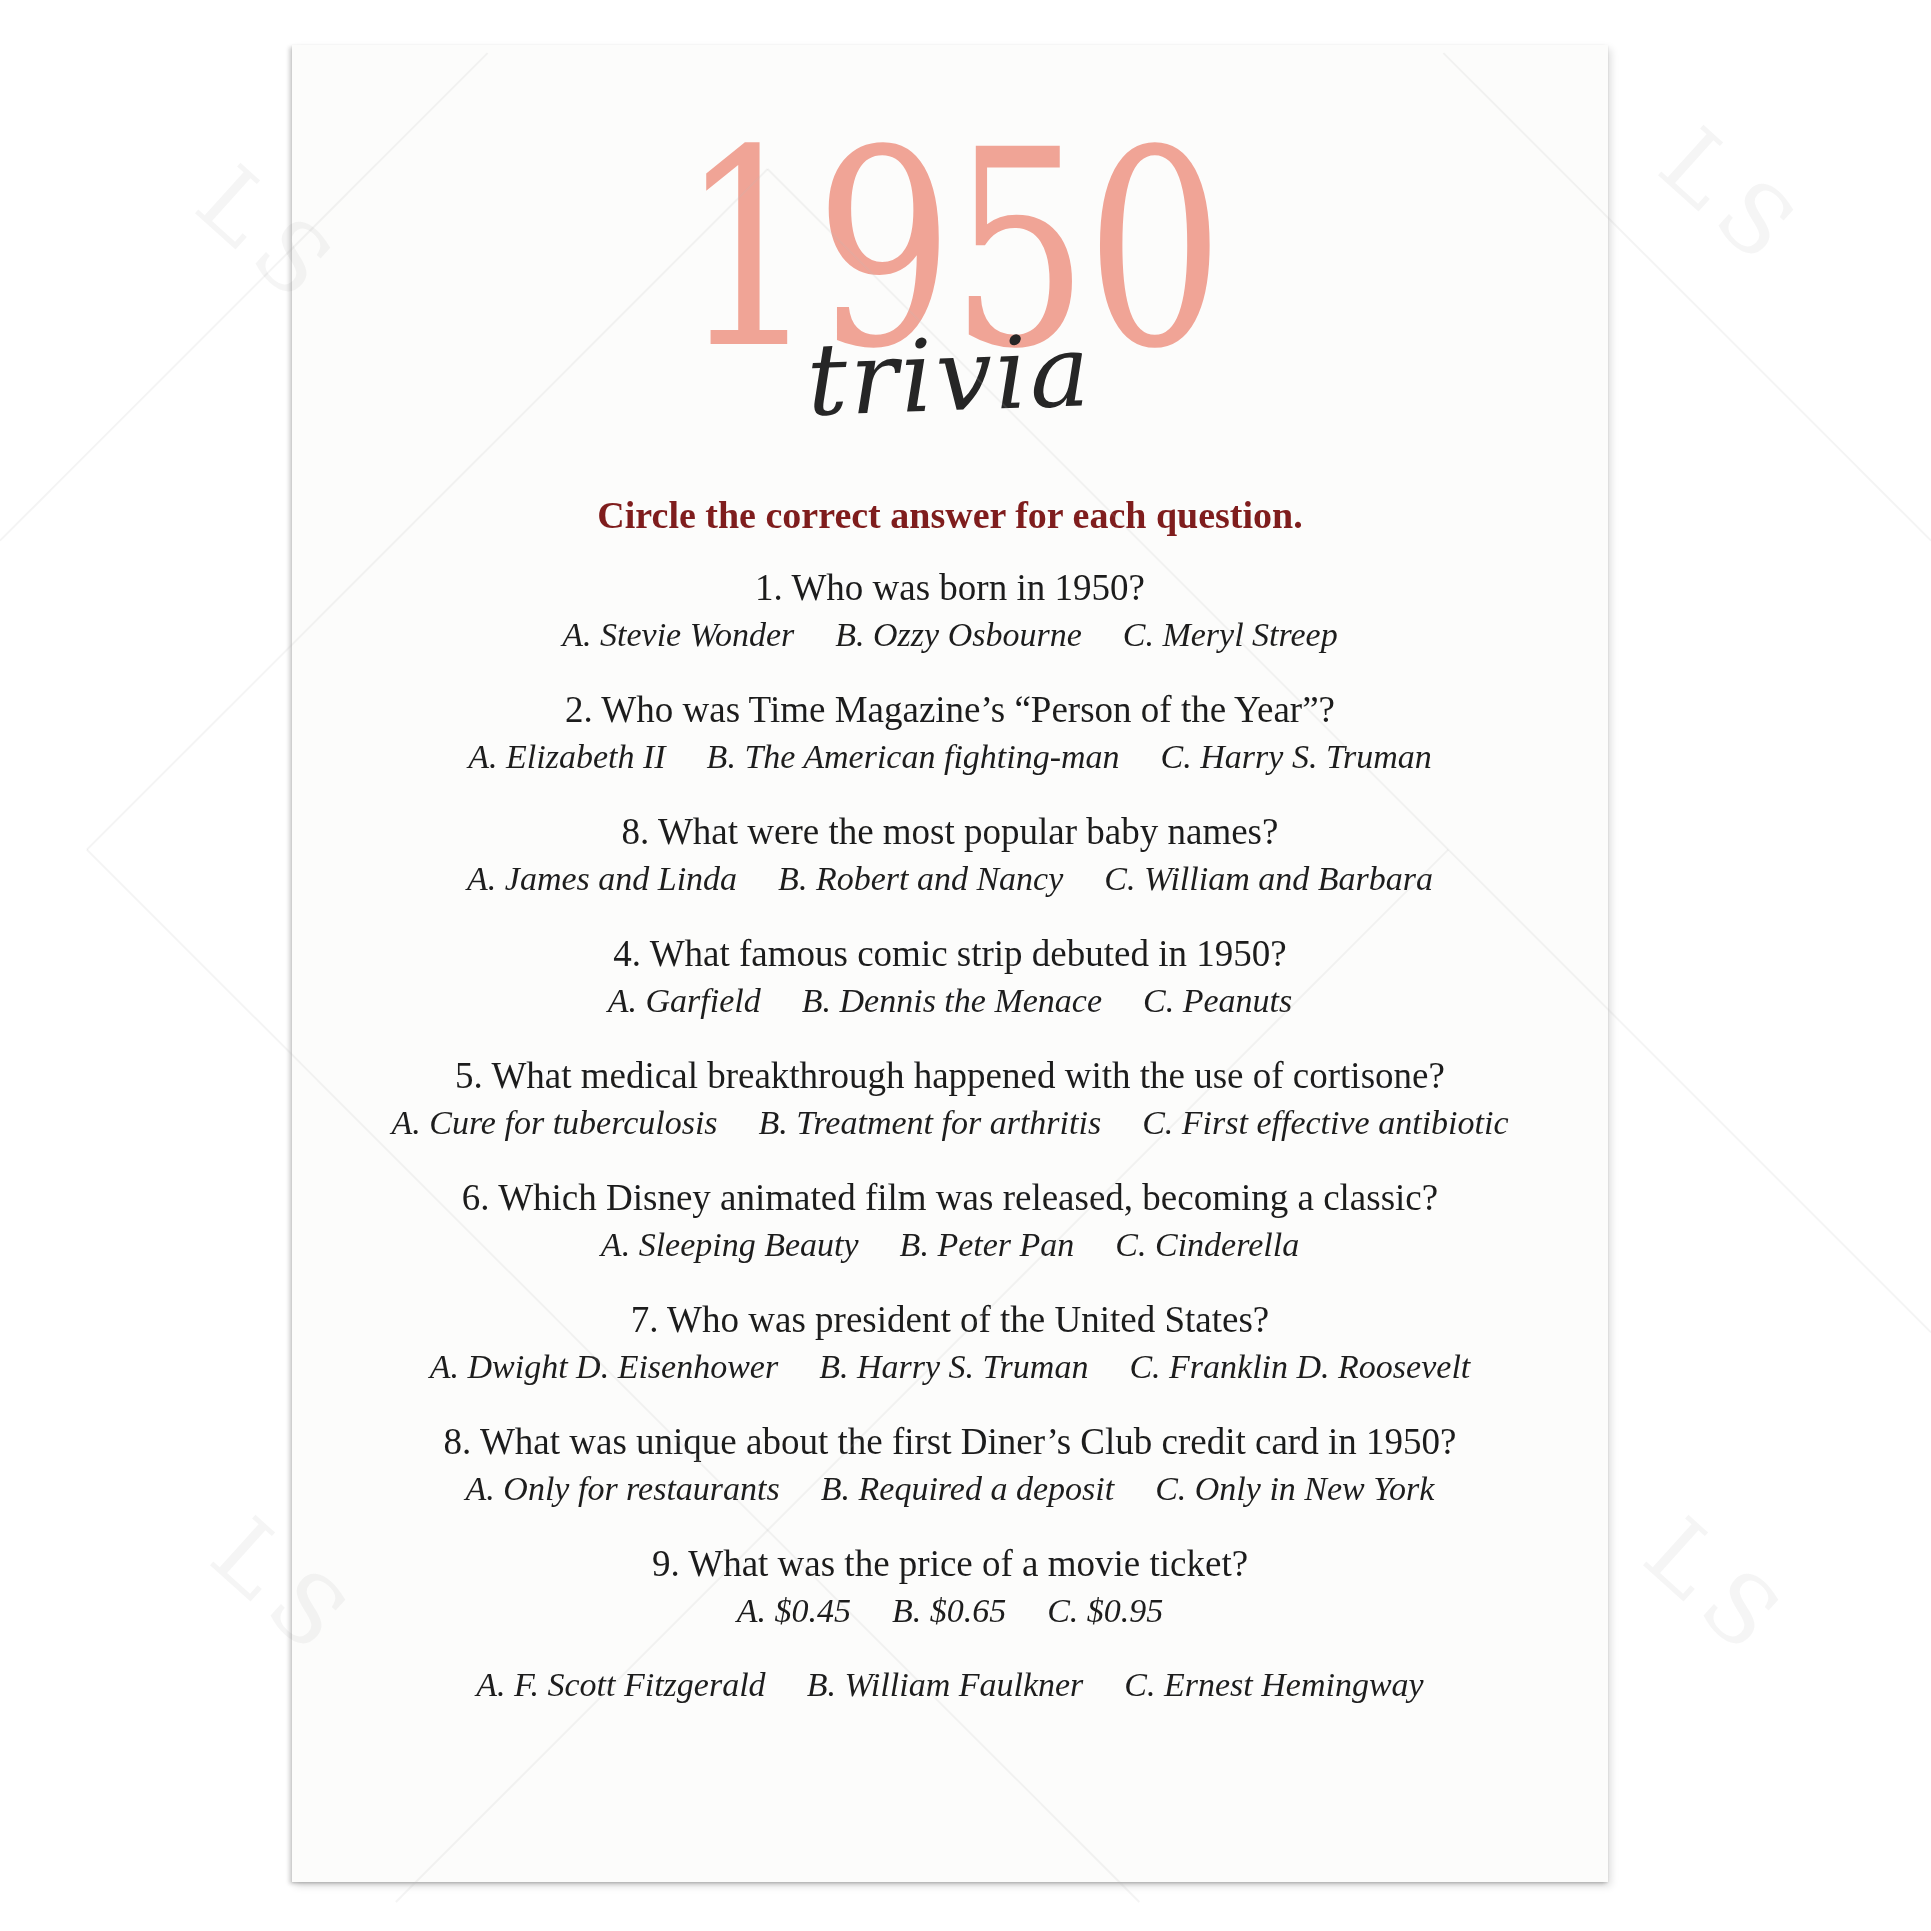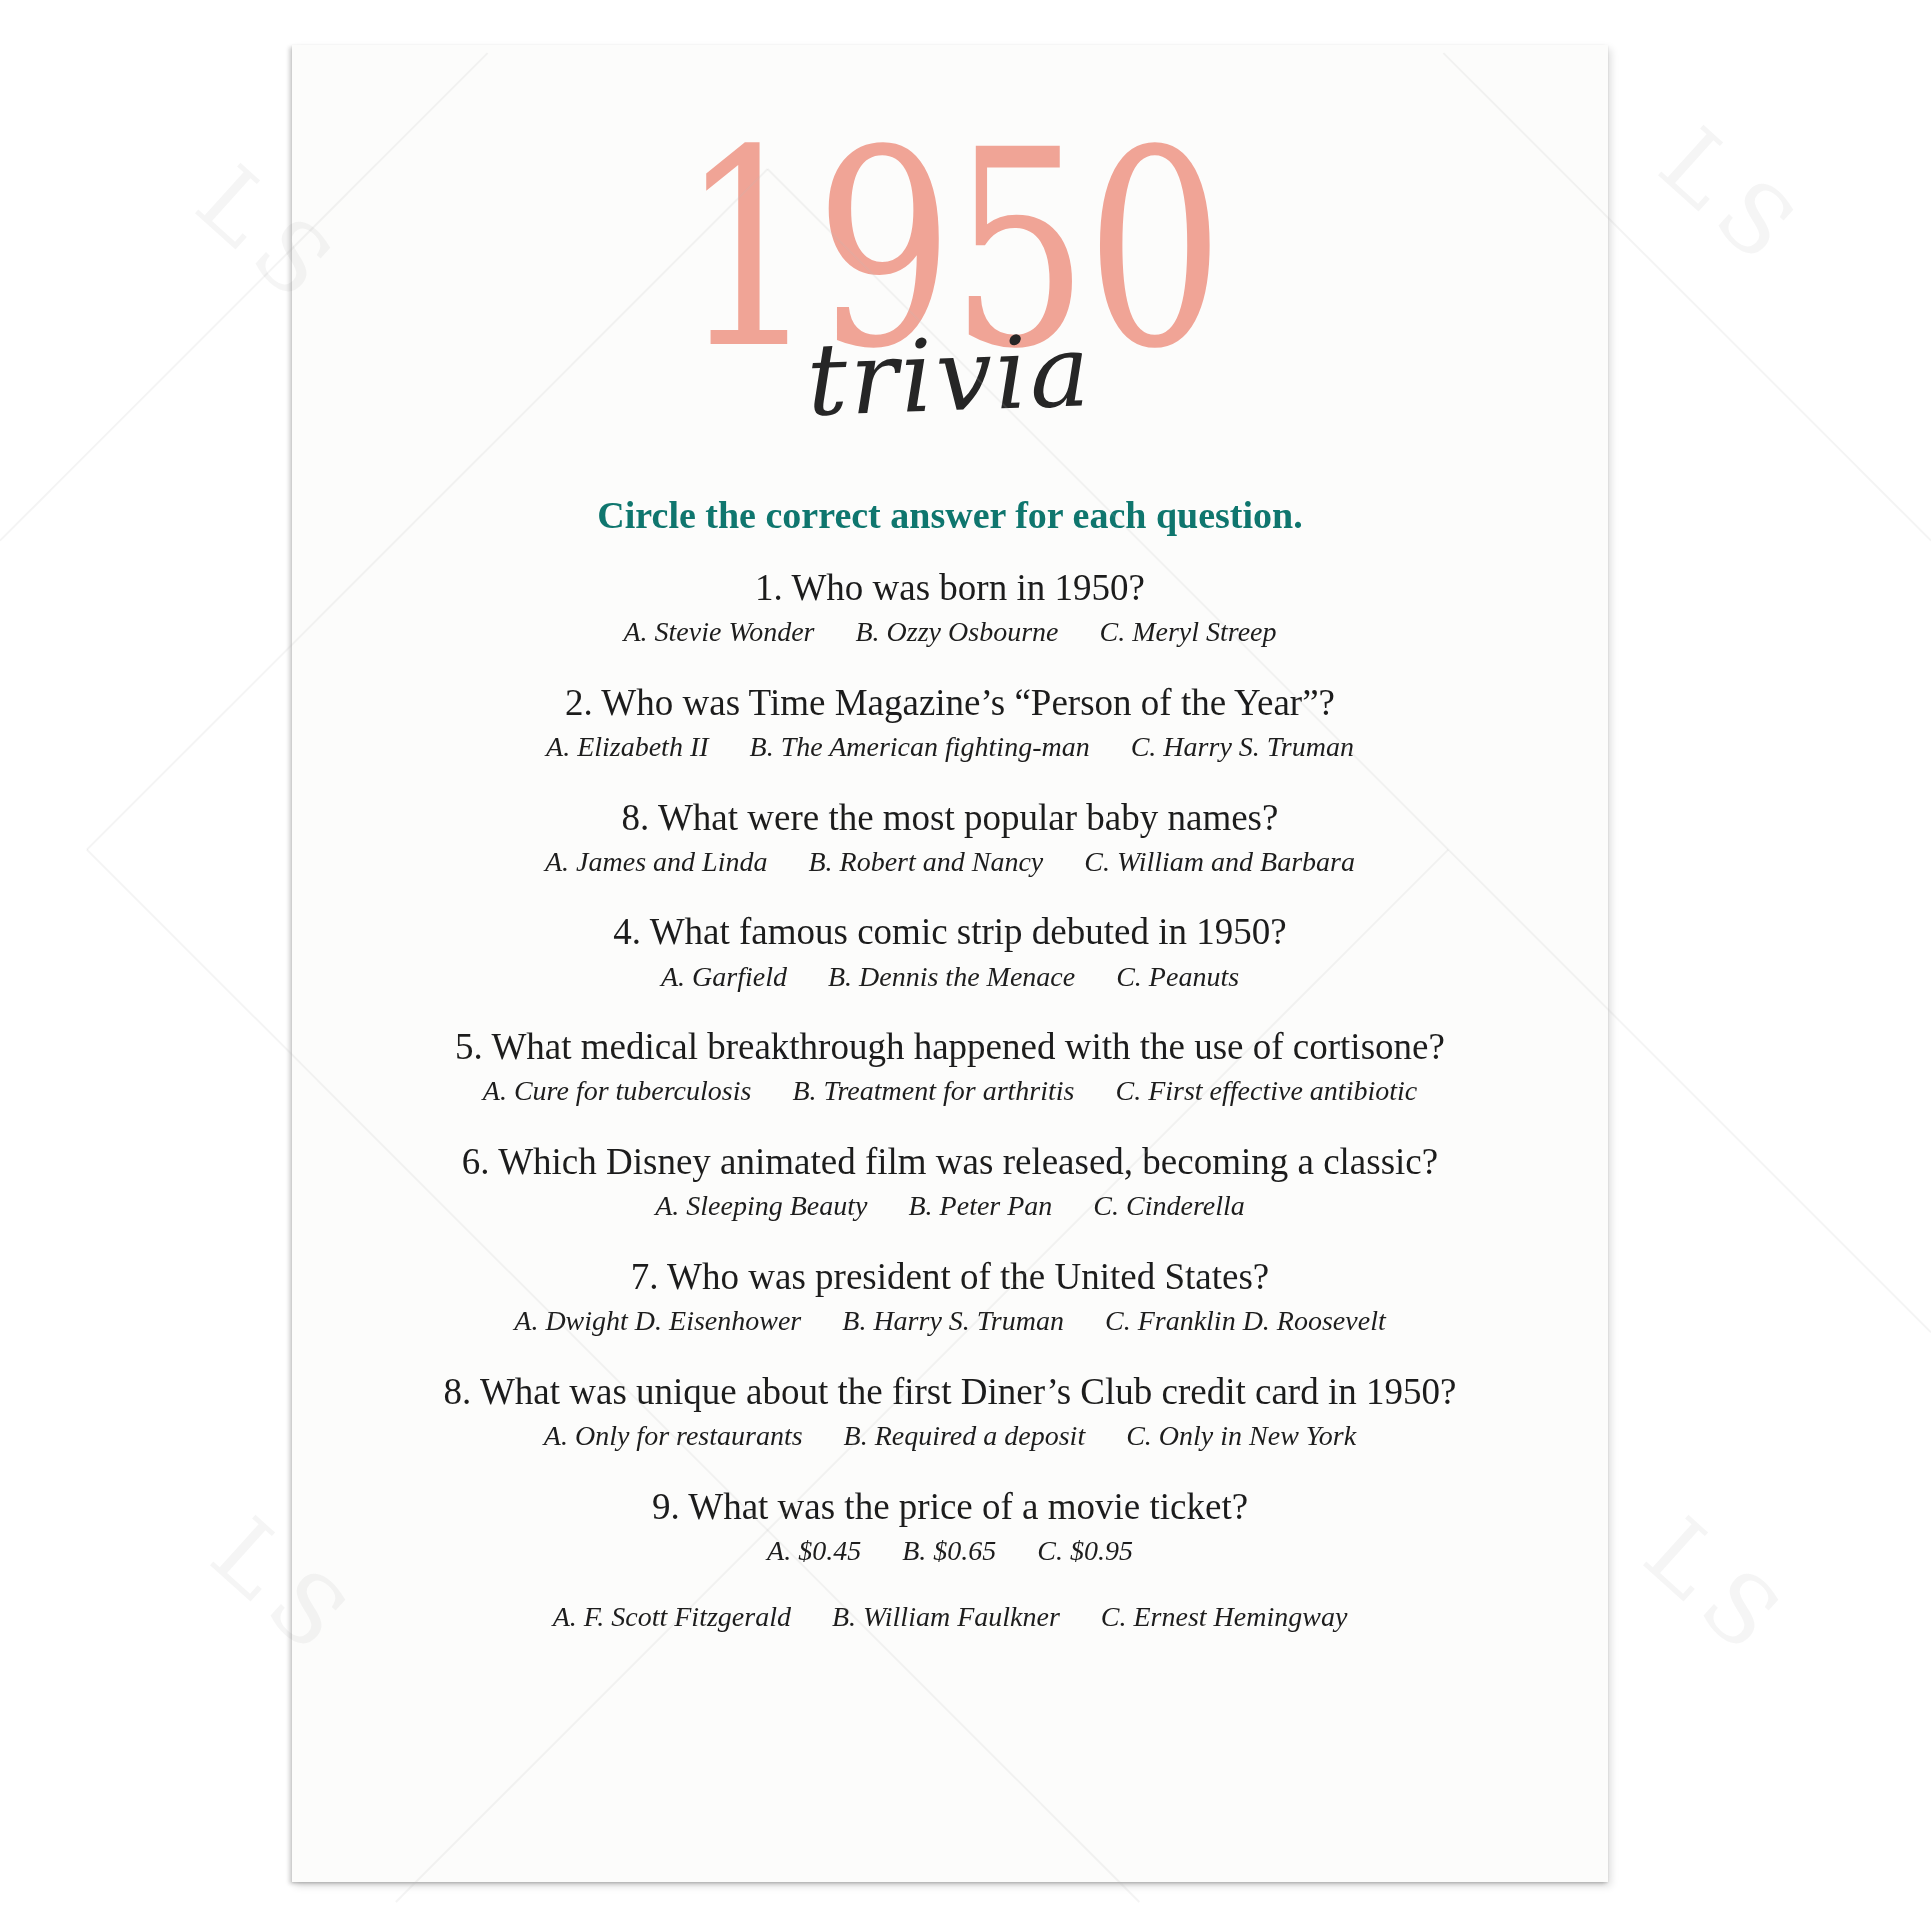--- a/index.html
+++ b/index.html
@@ -61,21 +61,21 @@
     color:#262626;
     letter-spacing:2.9px;
     transform:rotate(-2deg);
     z-index:2;
   }
 
   
   .instruction {
     margin-top:60px;
     font-size:38px; font-weight:bold;
-    color:#0f766e;
+    color:#7f1d1d;
     text-align:center;
   }
 
   
   .questions {
     margin-top:30px;
     display:flex; flex-direction:column; align-items:center;
     gap:33px;
     width:100%;
   }
@@ -85,21 +85,21 @@
   }
   .qtext {
     font-size:37px; line-height:1.12;
     color:#1c1c1c; text-align:center;
     white-space:nowrap;
   }
   .answers {
     display:flex; justify-content:center;
     gap:41px;
     font-style:italic;
-    font-size:28px; line-height:1.2;
+    font-size:34px; line-height:1.2;
     color:#1d1d1d;
     white-space:nowrap;
     align-items:center;
   }
 </style>
 </head>
 <body>
 
 <div id="canvas">
 

